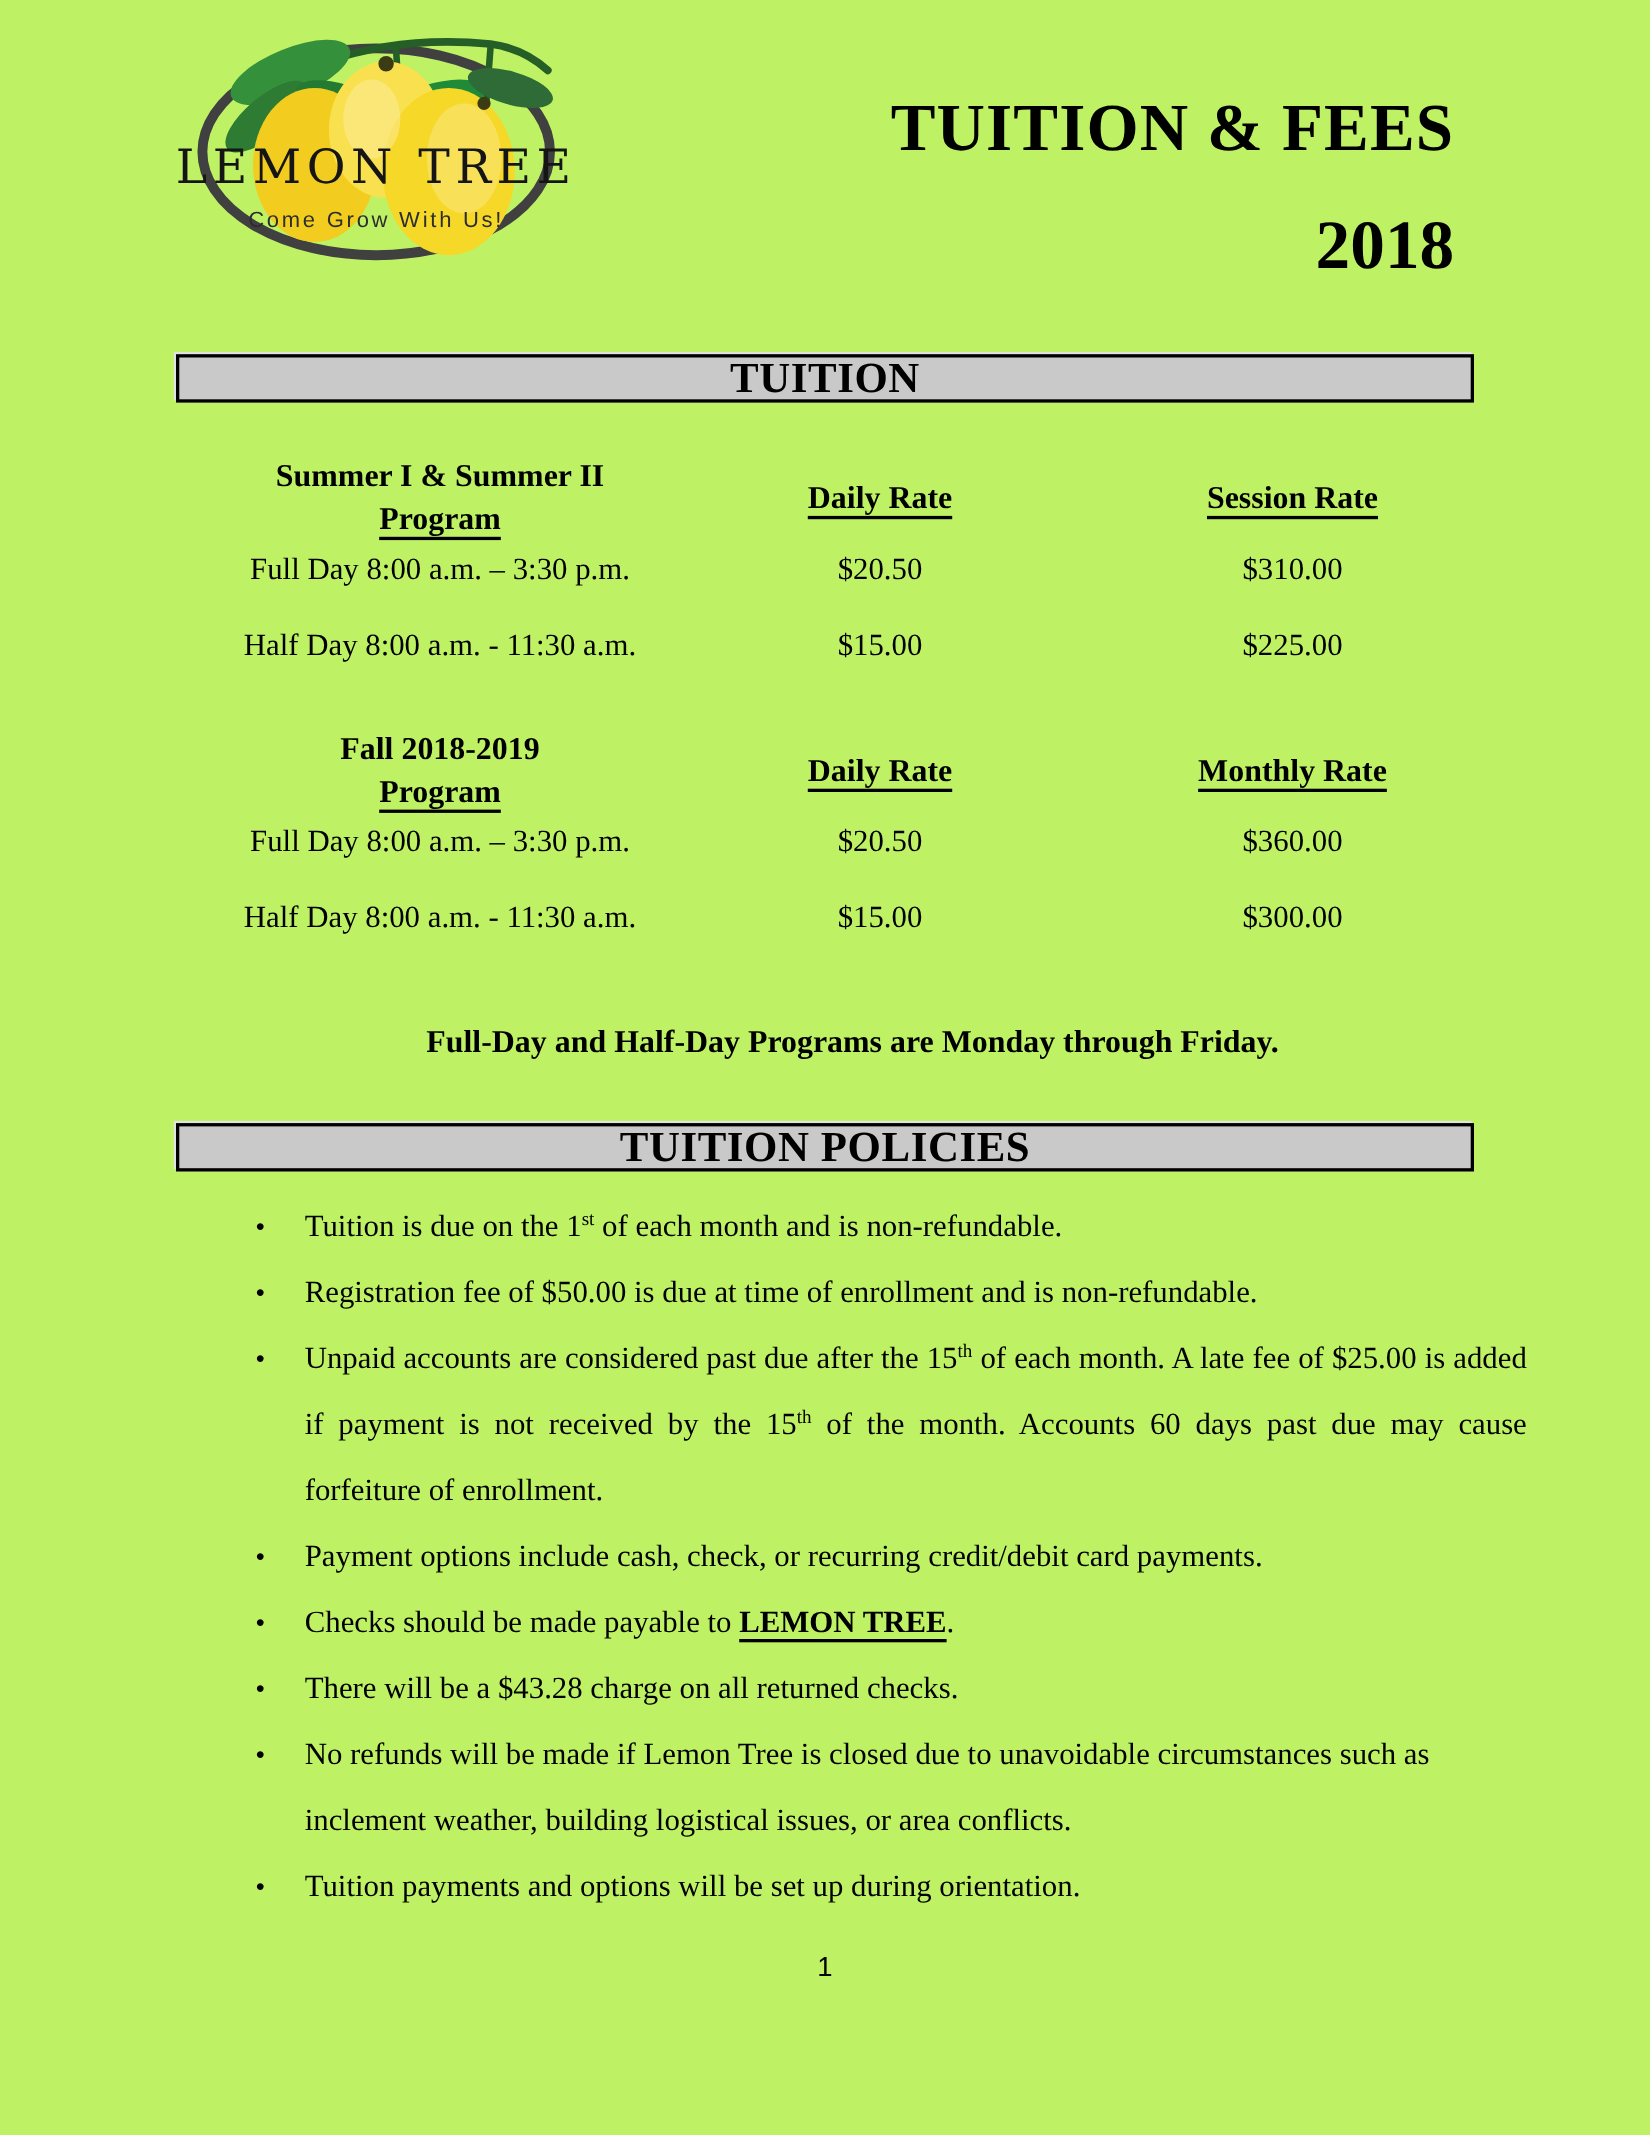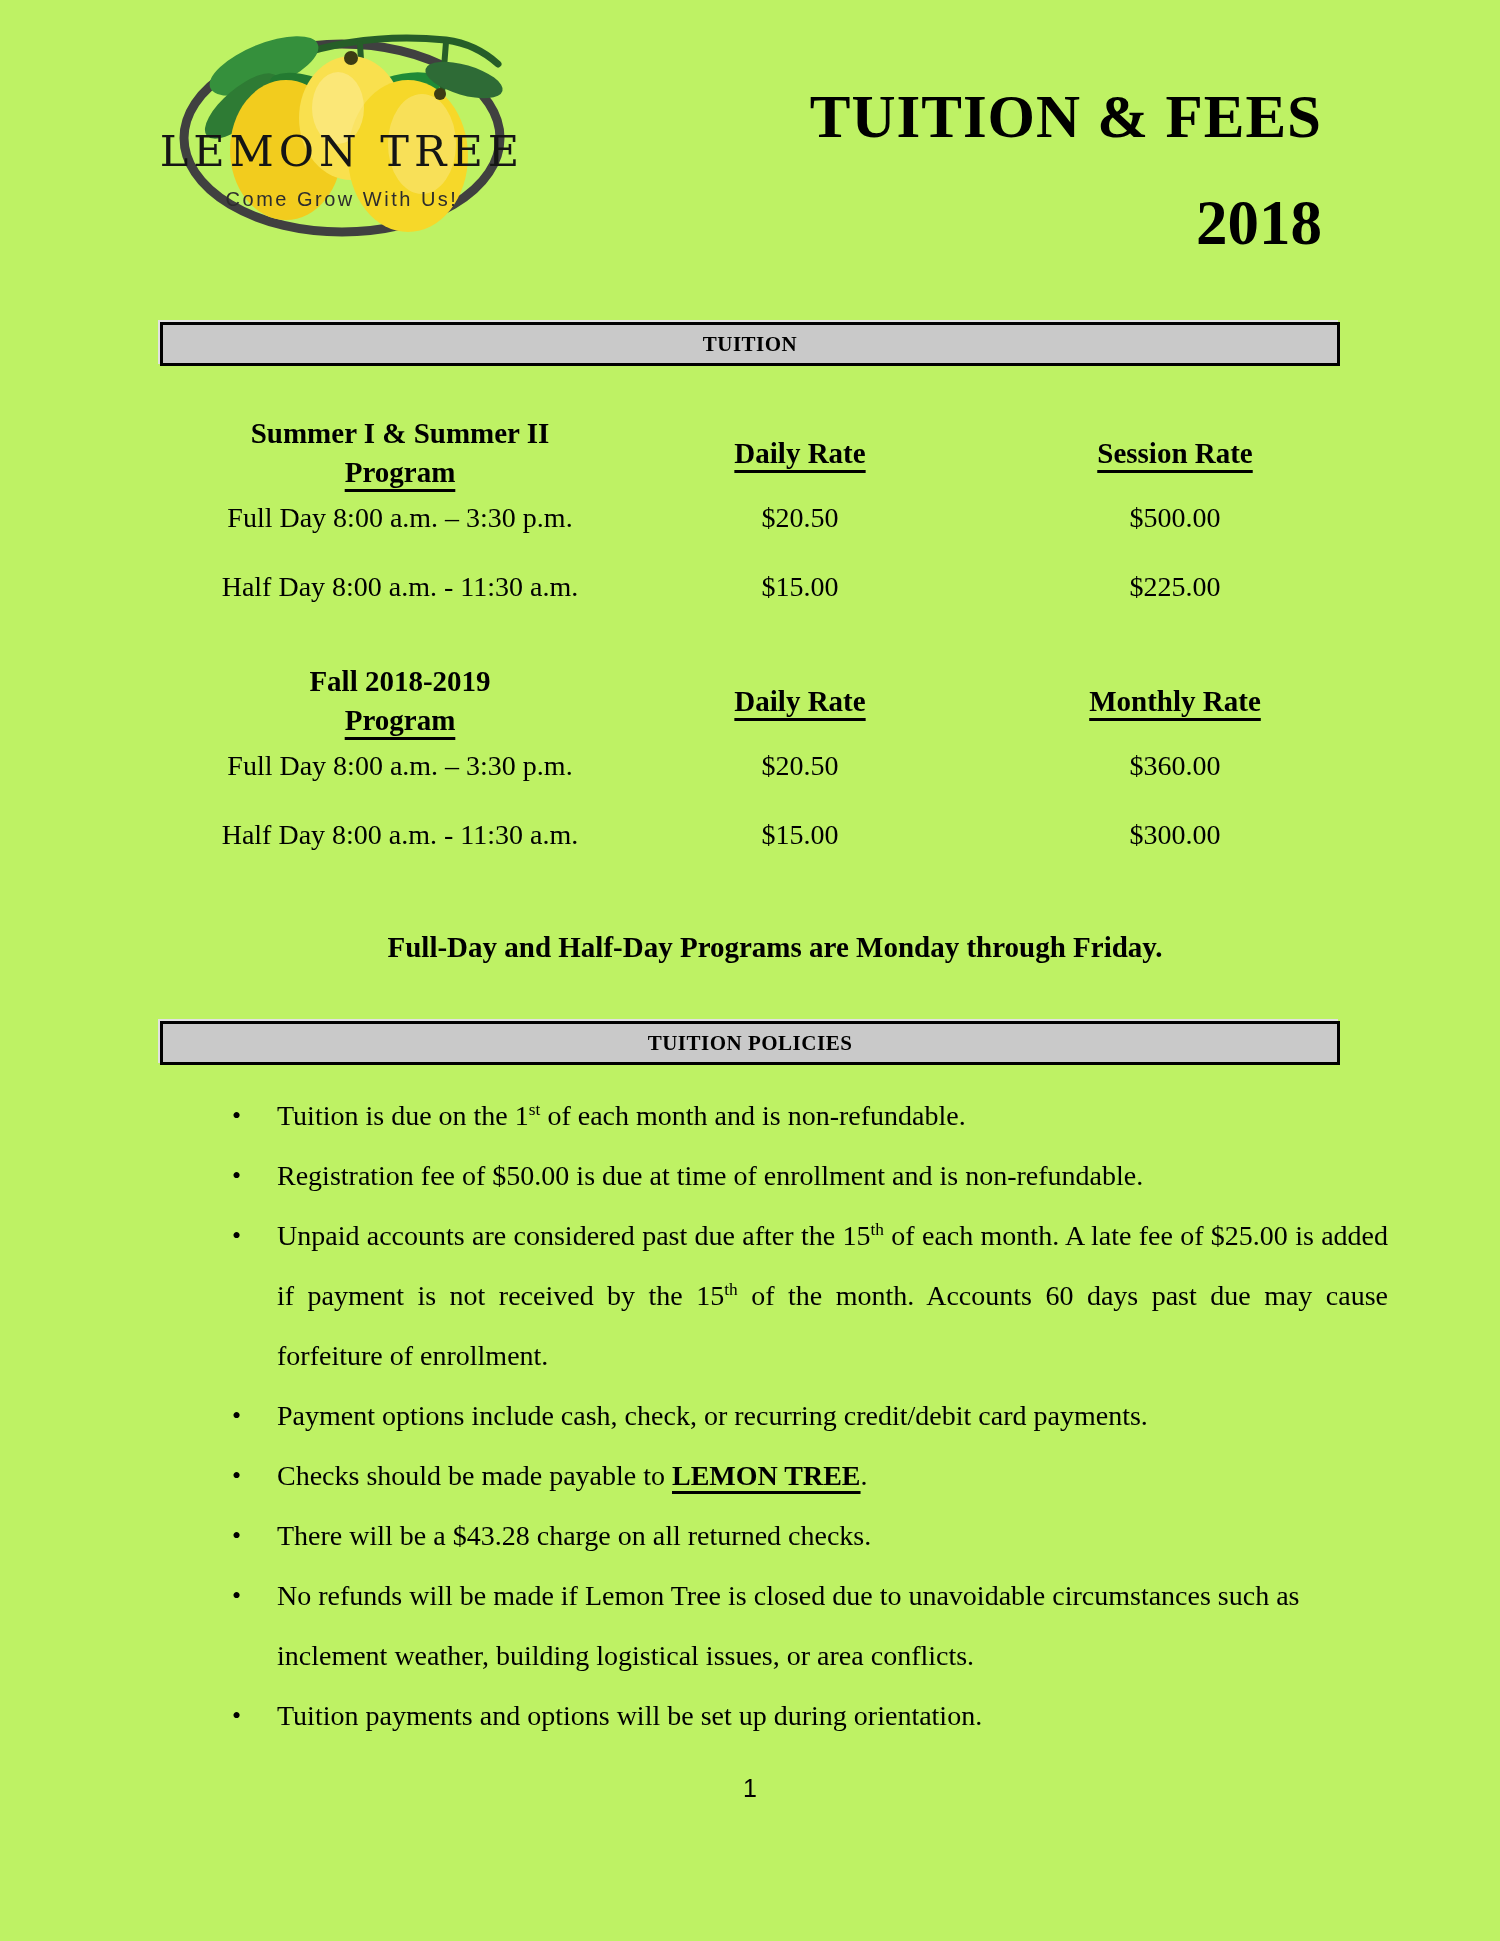--- a/index.html
+++ b/index.html
@@ -17,21 +17,21 @@
 
   
   .title-block { position:absolute; top:84px; right:178px; text-align:right; }
   .title-line1 { font-size:61px; font-weight:bold; line-height:66px; letter-spacing:1px;text-align:center; }
   .title-line2 { font-size:63px; font-weight:bold; line-height:66px; margin-top:40px; }
 
   
   .section-bar {
     position:absolute; left:160px; width:1174px; height:38px;
     background:#c9c9c9; border:3px solid #000000;
-    text-align:center; font-weight:bold; font-size:21px; line-height:38px;
+    text-align:center; font-weight:bold; font-size:39px; line-height:38px;
     letter-spacing:0.5px;
     box-shadow:-2px -2px 0 #e2e2e2;
   }
   .bar-tuition  { top:322px; }
   .bar-policies { top:1021px; }
 
   
   .rate-table { position:absolute; left:150px; width:1250px; }
   .table-summer { top:414px; }
   .table-fall   { top:662px; }
@@ -129,21 +129,21 @@
       <div class="rt-cell program-header">
         <div class="ph-line1">Summer I &amp; Summer II</div>
         <div class="ph-line2">Program</div>
       </div>
       <div class="rt-cell rate-header">Daily Rate</div>
       <div class="rt-cell rate-header">Session Rate</div>
     </div>
     <div class="rt-row rt-data rt-data-1">
       <div class="rt-cell">Full Day 8:00 a.m. – 3:30 p.m.</div>
       <div class="rt-cell">$20.50</div>
-      <div class="rt-cell">$500.00</div>
+      <div class="rt-cell">$310.00</div>
     </div>
     <div class="rt-row rt-data rt-data-2">
       <div class="rt-cell">Half Day 8:00 a.m. - 11:30 a.m.</div>
       <div class="rt-cell">$15.00</div>
       <div class="rt-cell">$225.00</div>
     </div>
   </div>
 
   <div class="rate-table table-fall">
     <div class="rt-row">

